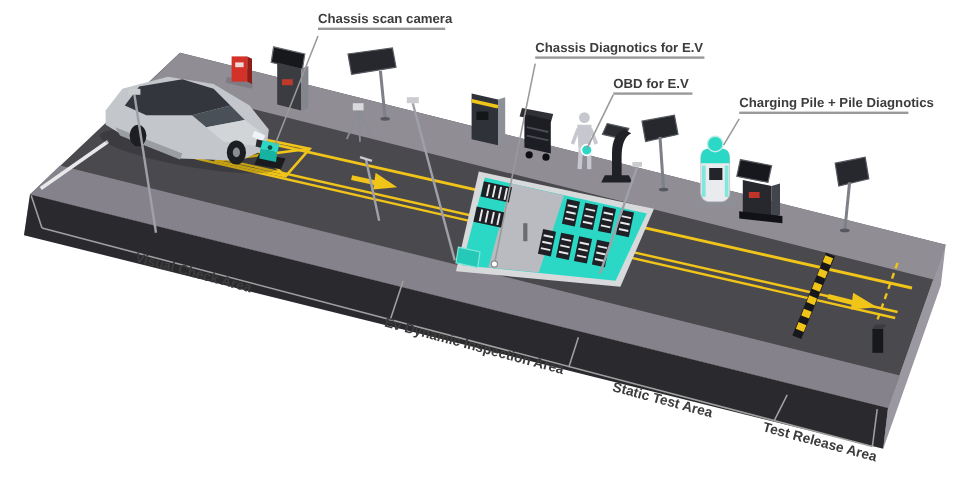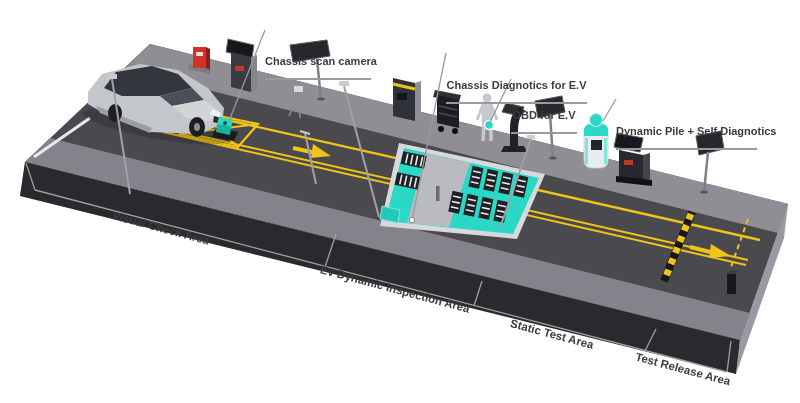--- a/index.html
+++ b/index.html
@@ -12,22 +12,22 @@
   #stage{position:relative;width:800px;height:403px;background:#ffffff;overflow:hidden;
          font-family:"Liberation Sans",sans-serif;}
   #scene{position:absolute;left:0;top:0;}
   .f-teal{fill:var(--teal-accent);} .f-asphalt{fill:var(--road-asphalt);}
   .f-walk{fill:var(--sidewalk-gray);} .f-shoulder{fill:var(--shoulder-gray);}
   .f-side{fill:var(--slab-side);} .s-yel{stroke:var(--marking-yellow);}
   .f-yel{fill:var(--marking-yellow);} .s-wht{stroke:var(--marking-white);}
   .s-lead{stroke:var(--leader-line);} .f-red{fill:var(--extinguisher-red);}
   .f-silver{fill:var(--car-silver);}
   .callout{position:absolute;font-size:11px;font-weight:700;line-height:1.3;color:var(--label-text);
-           text-align:center;white-space:nowrap;border-bottom:2px solid var(--leader-line);
-           padding-bottom:10px;margin-top:45px;}
+           white-space:nowrap;border-bottom:2px solid var(--leader-line);
+           padding-bottom:0;}
   .area-label{position:absolute;font-size:11.5px;font-weight:700;color:var(--label-text);
            text-align:center;white-space:nowrap;transform:rotate(15deg);}
 </style>
 </head>
 <body>
 
 <div id="stage">
 
 <svg id="scene" width="800" height="403" viewBox="0 0 800 403">
   <defs>
@@ -252,19 +252,19 @@
     <line x1="325" y1="267" x2="336" y2="234"></line>
     <line x1="474" y1="306" x2="482" y2="281"></line>
     <line x1="645" y1="351" x2="656" y2="329"></line>
     <line x1="727" y1="372" x2="731" y2="341"></line>
   </g>
 </svg>
 
   <div class="callout" style="left:265px;top:9px;width:106px;">Chassis scan camera</div>
   <div class="callout" style="left:446px;top:33px;width:141px;">Chassis Diagnotics for E.V</div>
   <div class="callout" style="left:511px;top:63px;width:66px;">OBD for E.V</div>
-  <div class="callout" style="left:616px;top:79px;width:141px;">Dynamic Pile + Self Diagnotics</div>
+  <div class="callout" style="left:616px;top:79px;width:141px;">Charging Pile + Pile Diagnotics</div>
 
   <div class="area-label" style="left:86px;top:222px;width:150px;">Visual Check Area</div>
   <div class="area-label" style="left:300px;top:283px;width:190px;">Ev Dynamic Inspection Area</div>
   <div class="area-label" style="left:492px;top:328px;width:120px;">Static Test Area</div>
   <div class="area-label" style="left:617px;top:363px;width:132px;">Test Release Area</div>
 </div>
 
 </body></html>

